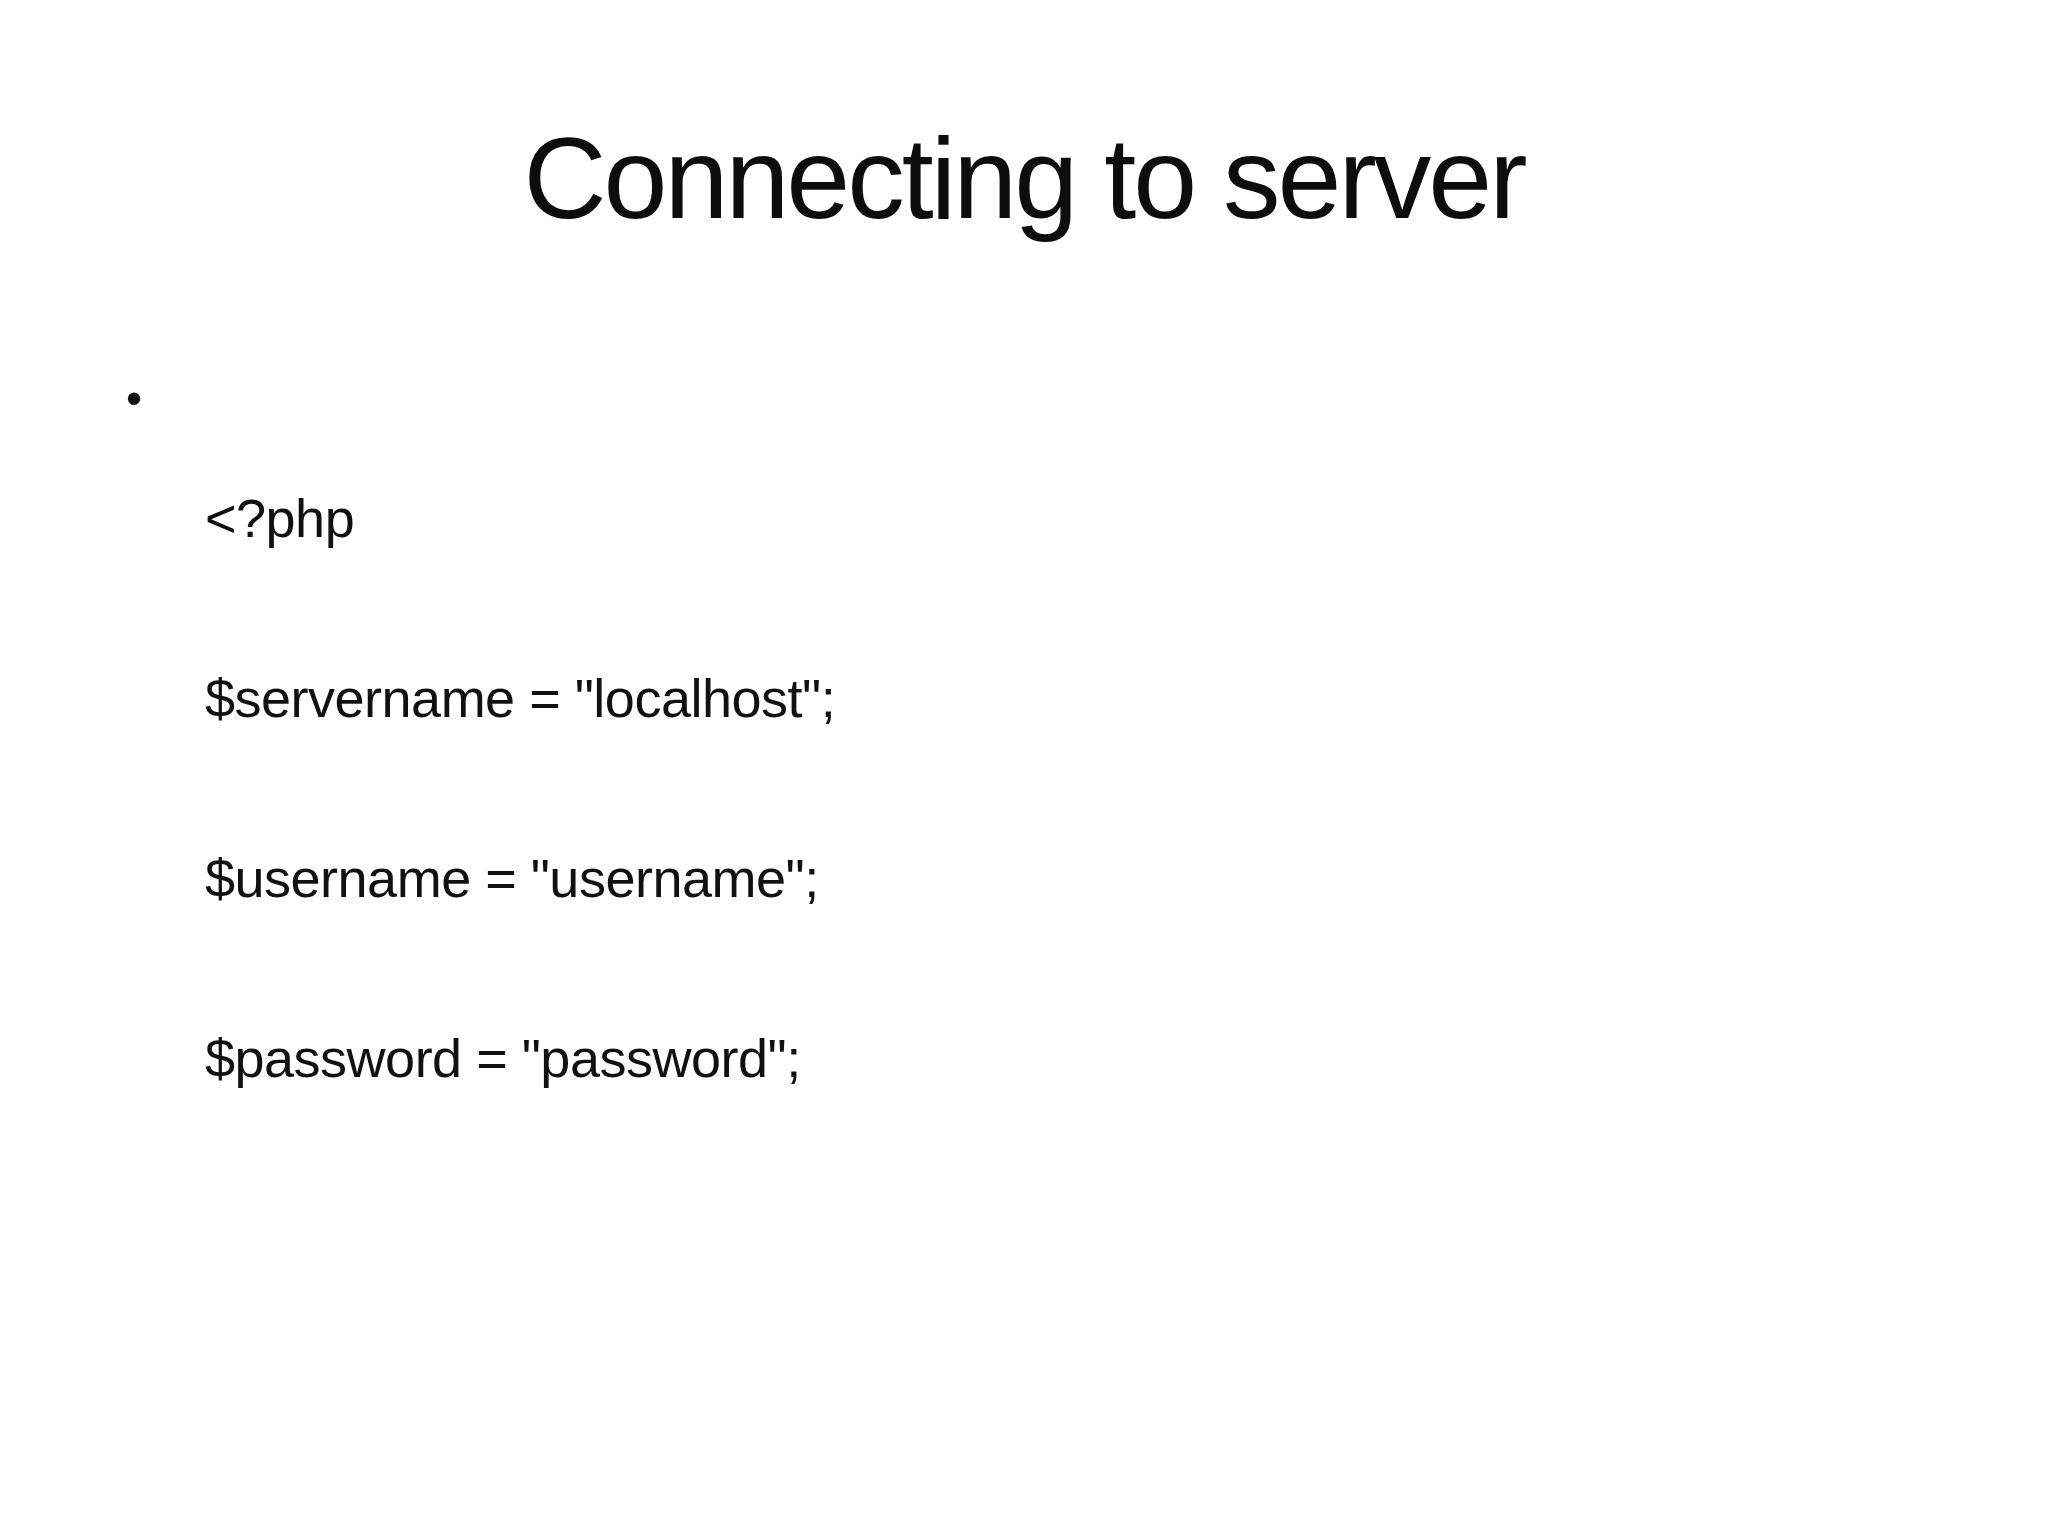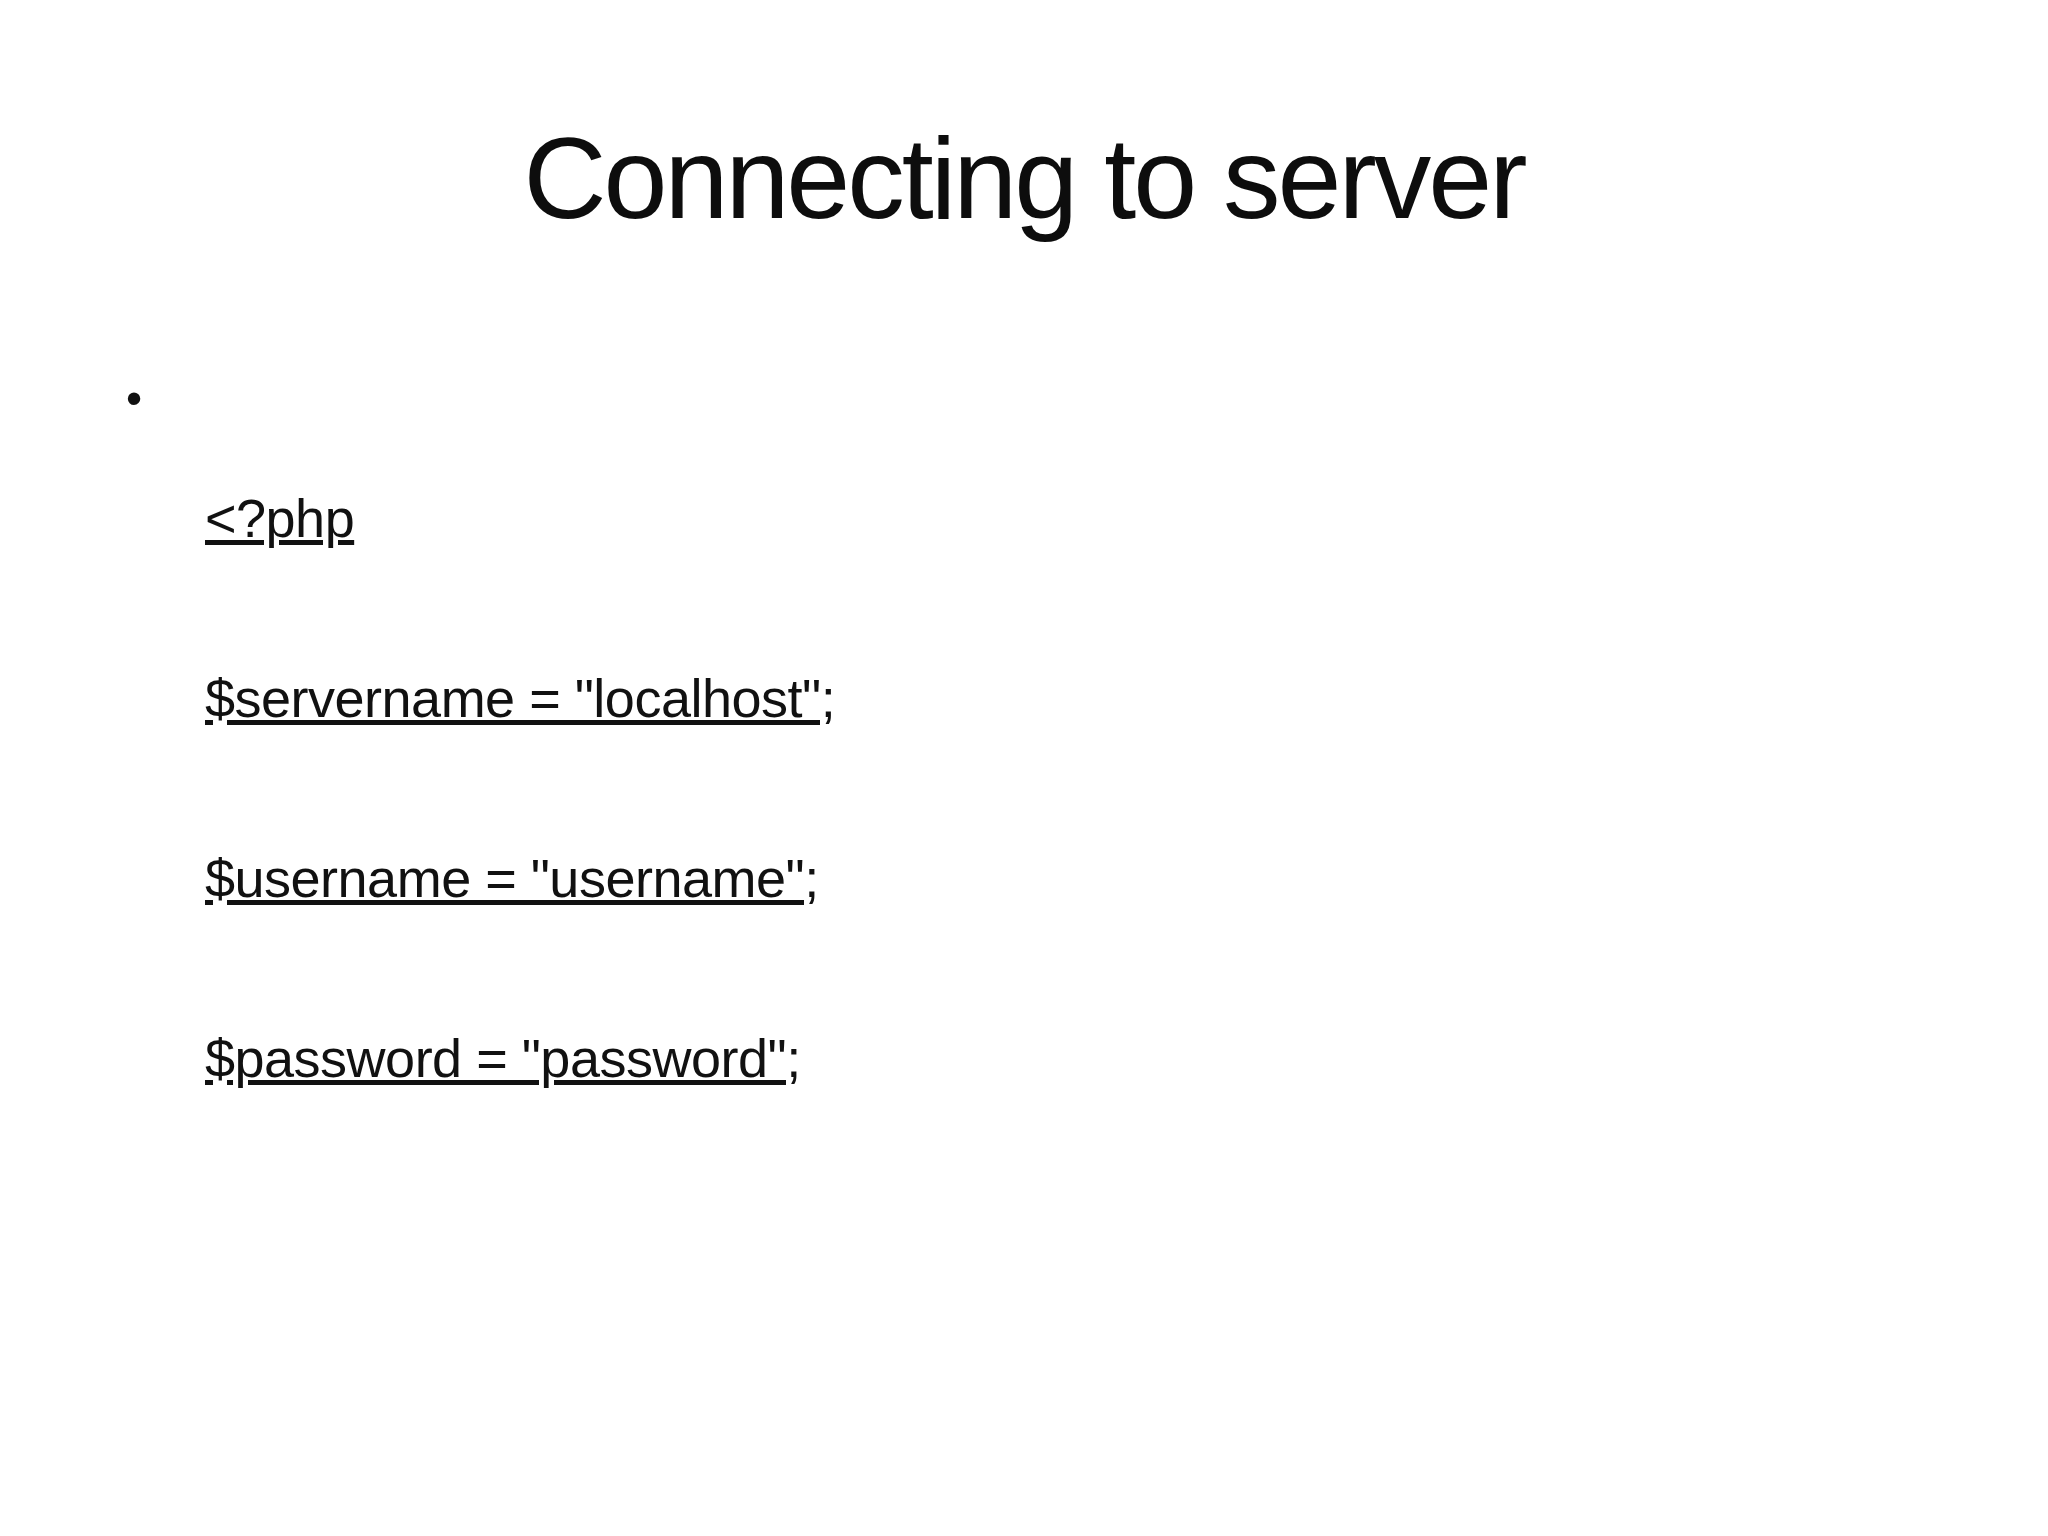--- a/index.html
+++ b/index.html
@@ -45,21 +45,20 @@
     top: 368px;
     font-size: 54px;
     line-height: 60px;
     letter-spacing: -0.5px;
     color: #111111;
     white-space: pre;
   }
   .code-line {
     height: 60px;
     min-height: 60px;
-    text-decoration: underline;
   }
   .code-line[data-type="comment"] {
     color: #1ca653;
   }
 </style>
 </head>
 <body>
 
 <div class="slide">
 

